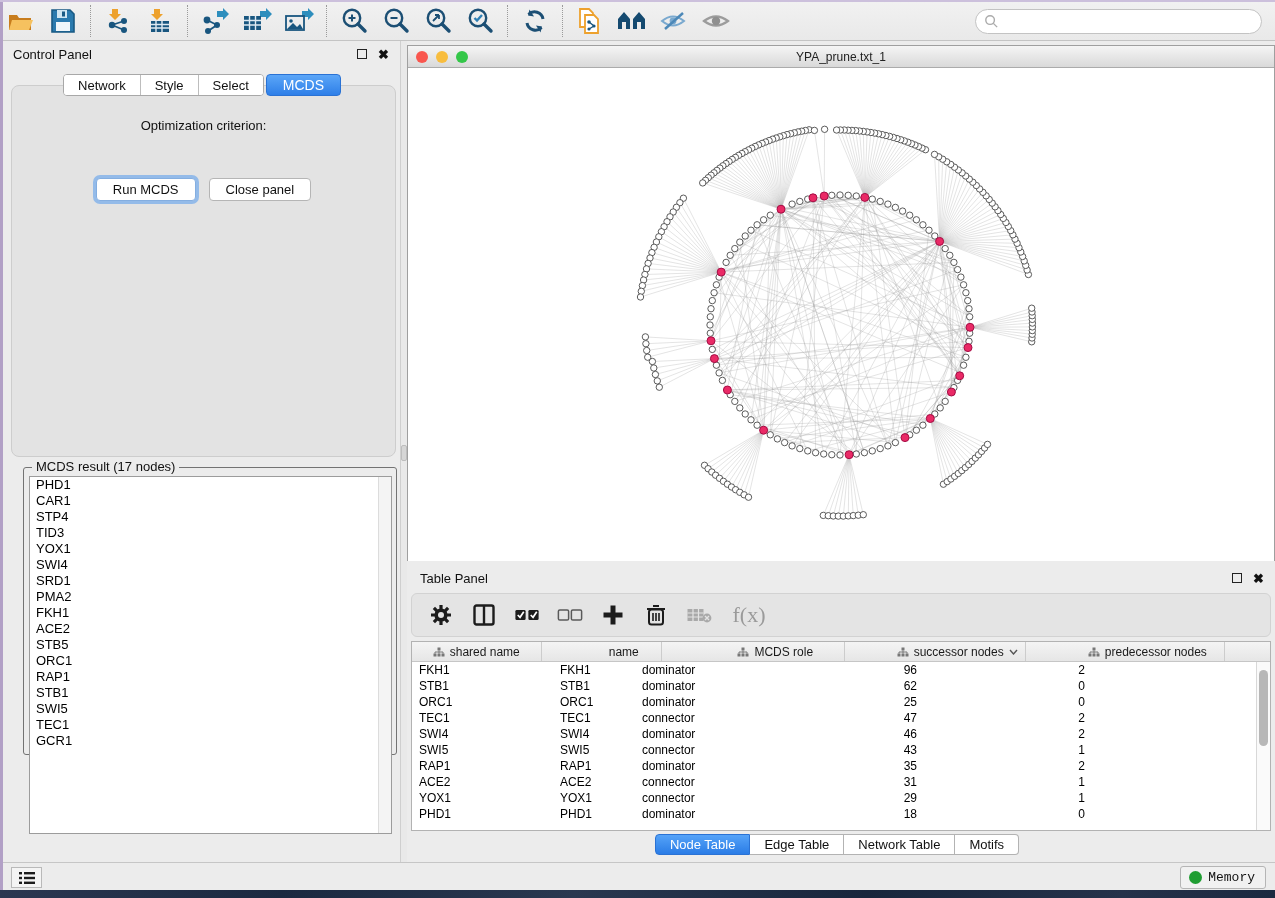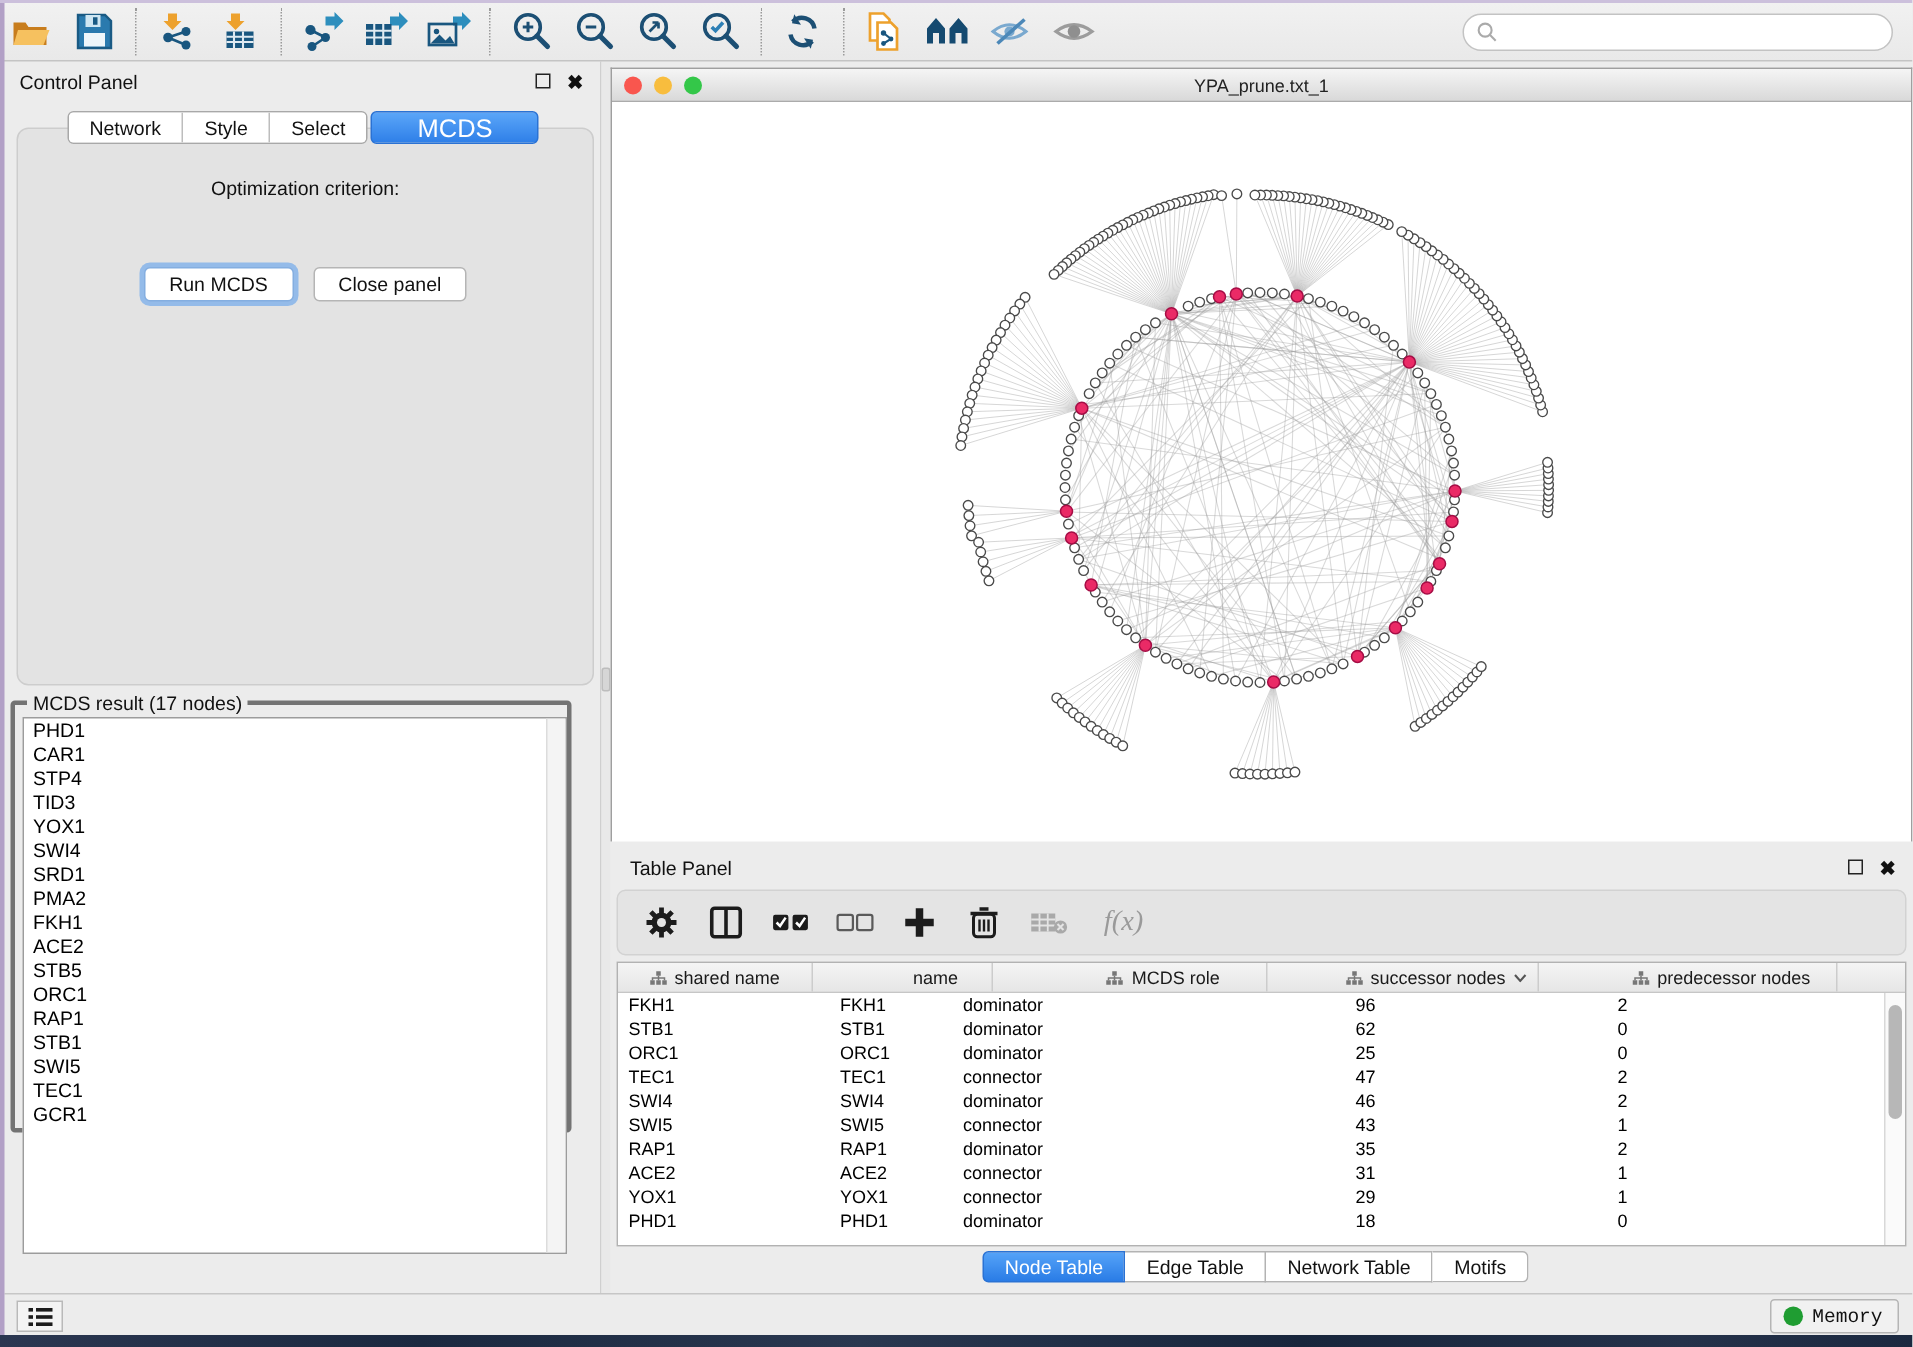--- a/index.html
+++ b/index.html
@@ -27,37 +27,37 @@
   .panel-header { height:26px; display:flex; align-items:center; padding:0 10px; }
   .panel-title { font-size:13px; color:#111; }
   .panel-header .spacer { flex:1; }
   .win-ico { width:13px; height:13px; margin-left:9px; display:flex; align-items:center; justify-content:center; color:#111; font-weight:bold; font-size:13px;}
   .float-ico { width:10px; height:10px; border:1.5px solid #222; }
 
   .cp-tabs { position:absolute; left:0; top:33px; width:398px; display:flex; justify-content:center; z-index:5;}
   .seg { display:flex; border:1px solid #a8a8a8; border-radius:4px; overflow:hidden; background:#fff; height:22px;}
   .seg .tab { padding:2px 14px; font-size:13px; line-height:17px; border-right:1px solid #bdbdbd; background:#fff; color:#111;}
   .seg .tab:last-child { border-right:none; }
-  .tab-active { height:22px; margin-left:2px; padding:2px 30px; font-size:17px; line-height:17px; color:#fff; border-radius:4px;
+  .tab-active { height:22px; margin-left:2px; padding:2px 16px; font-size:14px; line-height:17px; color:#fff; border-radius:4px;
     background:linear-gradient(#5ba6f8,#2e7fe8); border:1px solid #2a72d4; }
 
   .cp-content { position:absolute; left:8px; top:44px; width:385px; height:372px; background:#e3e3e3;
     border:1px solid #cdcdcd; border-radius:8px; }
   .opt-label { text-align:center; margin-top:32px; font-size:13px; color:#111;}
   .dropdown { position:absolute; left:36px; top:56px; width:314px; height:24px; background:#fff; border:1px solid #b9b9b9;
     border-radius:4px; display:flex; align-items:center; }
   .dropdown-value { flex:1; padding-left:11px; font-size:13px; white-space:nowrap; }
   .dd-stepper { width:20px; height:20px; margin-right:1px; border-radius:3px;
     background:linear-gradient(#6cb1f9,#2f7de2); display:flex; flex-direction:column; align-items:center; justify-content:center; }
   .dd-stepper svg { display:block; }
   .btn-row { position:absolute; left:0; top:92px; width:100%; display:flex; justify-content:center; gap:13px;}
   .btn { height:23px; padding:2px 16px; background:#fff; border:1px solid #b5b5b5; border-radius:4px; font-size:13px; line-height:17px; color:#111;}
   .btn-focus { box-shadow:0 0 0 3px rgba(106,166,236,.65); border-color:#84aee0; }
 
-  .groupbox { position:absolute; left:4px; top:426px; width:374px; height:288px; border:3px solid #737373; border-radius:3px; }
+  .groupbox { position:absolute; left:20px; top:426px; width:374px; height:288px; border:1px solid #737373; border-radius:3px; }
   .groupbox-legend { position:absolute; left:8px; top:-9px; background:#ececec; padding:0 4px; font-size:13px; color:#111;}
   .mcds-list { position:absolute; left:5px; top:8px; width:363px; height:358px; background:#fff; border:1px solid #9c9c9c; overflow:hidden;}
   .mcds-scroll { position:absolute; right:0; top:0; width:13px; height:100%; background:#f4f4f4; border-left:1px solid #dcdcdc;}
   .mcds-item { font-size:13px; line-height:16px; padding-left:6px; color:#000;}
 
   
   .splitter { position:absolute; left:401px; top:41px; width:6px; height:821px; background:#e9e9e9; }
   .splitter-handle { position:absolute; left:0px; top:404px; width:6px; height:16px; background:#d6d6d6; border:1px solid #bdbdbd; border-radius:2px;}
 
   
@@ -67,21 +67,21 @@
   .traffic { display:flex; gap:8px; margin-left:8px; }
   .light { width:12px; height:12px; border-radius:50%; }
   .net-title { position:absolute; left:0; right:0; text-align:center; font-size:12px; color:#222; }
   .net-canvas { position:relative; width:866px; height:492px; background:#fff; overflow:hidden;}
 
   
   .table-panel { position:absolute; left:407px; top:565px; width:868px; height:297px; background:#ececec; }
   .tp-toolbar { position:absolute; left:4px; top:28px; width:860px; height:44px; background:#e4e4e4;
     border:1px solid #d2d2d2; border-radius:6px; display:flex; align-items:center; padding-left:16px;}
   .tp-ico { margin-right:17px; display:flex; align-items:center; justify-content:center; width:26px; height:26px;}
-  .fx { font-family:"Liberation Serif", serif; font-style:italic; font-size:19px; color:#9a9a9a; }
+  .fx { font-family:"Liberation Serif", serif; font-size:22px; color:#9a9a9a; }
 
   .node-table { position:absolute; left:4px; top:76px; width:860px; height:190px; background:#fff; border:1px solid #b2b2b2; overflow:hidden;}
   .nt-header { display:flex; height:20px; background:linear-gradient(#f4f4f4,#e6e6e6); border-bottom:1px solid #c6c6c6;gap:45px; }
   .nt-hcell { display:flex; align-items:center; justify-content:center; gap:5px; border-right:1px solid #cccccc;
     font-size:12px; color:#1a1a1a; overflow:hidden; }
   .nt-hcell:last-child { border-right:none; }
   .nt-body { position:relative; }
   .nt-row { display:flex; height:16px; }
   .nt-cell { font-size:12px; line-height:16px; color:#000; white-space:nowrap; overflow:hidden;}
   .cell-text { text-align:left; padding-left:7px; }

